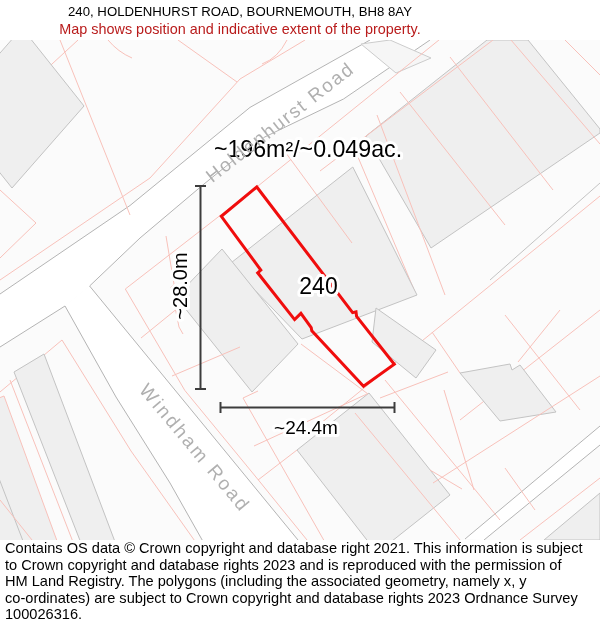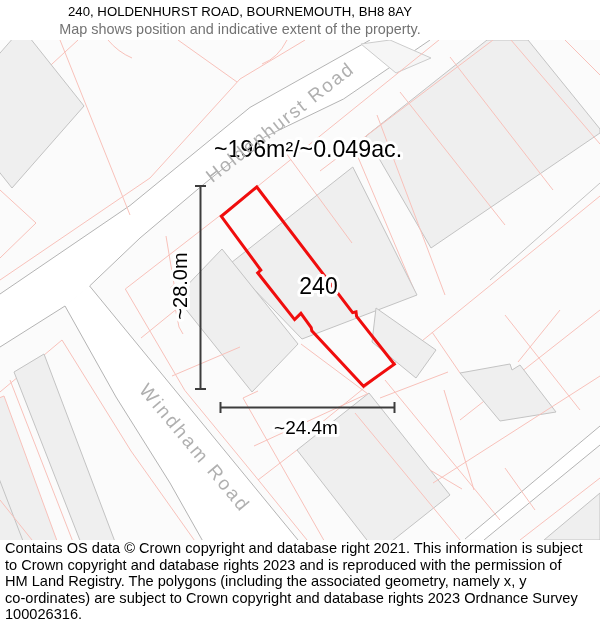--- a/index.html
+++ b/index.html
@@ -1,19 +1,19 @@
 <!DOCTYPE html>
 <html><head>
 <meta charset="utf-8">
 <style>
 html,body{margin:0;padding:0;background:#fff;width:600px;height:625px;overflow:hidden;
 font-family:"Liberation Sans",sans-serif;}
 #hdr{position:absolute;top:0;left:0;width:480px;text-align:center;}
 #hdr .l1{font-size:13.2px;color:#000;margin-top:4px;}
-#hdr .l2{font-size:14.4px;color:#737373;margin-top:2px;}
+#hdr .l2{font-size:14.4px;color:#b91c1c;margin-top:2px;}
 #map{position:absolute;top:40px;left:0;}
 #ftr{position:absolute;top:540px;left:5px;width:600px;font-size:14.6px;color:#000;line-height:16.6px;white-space:pre;}
 </style>
 </head>
 <body>
 
 <div id="hdr">
     <div class="l1">240, HOLDENHURST ROAD, BOURNEMOUTH, BH8 8AY</div>
 
 <div class="l2">Map shows position and indicative extent of the property.</div>

